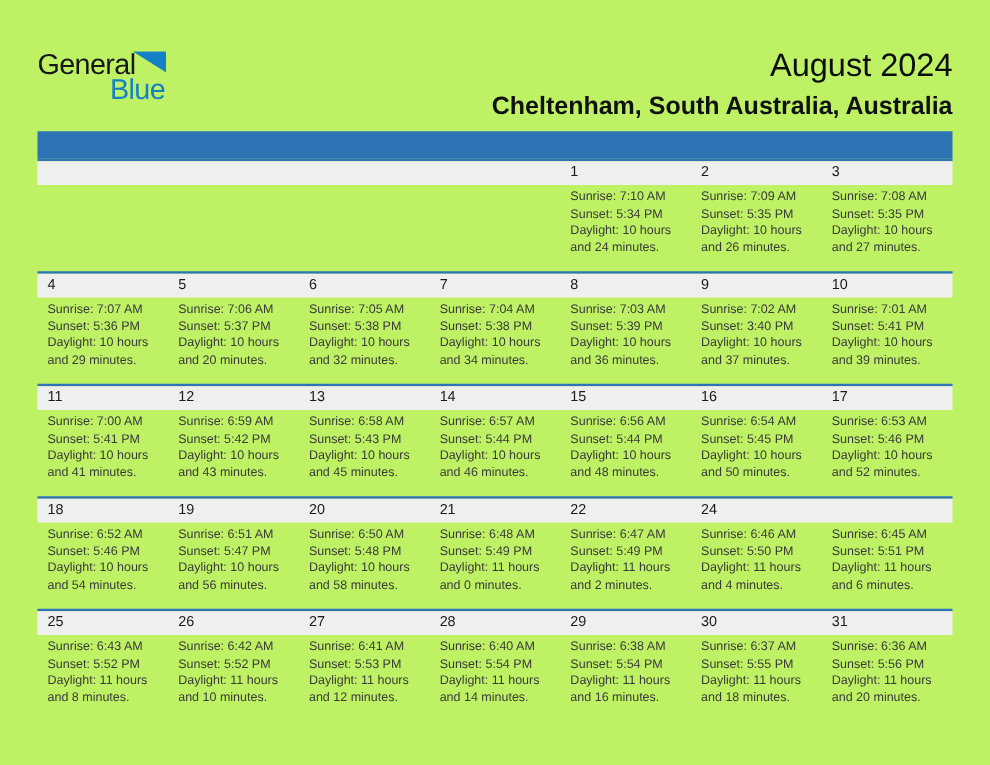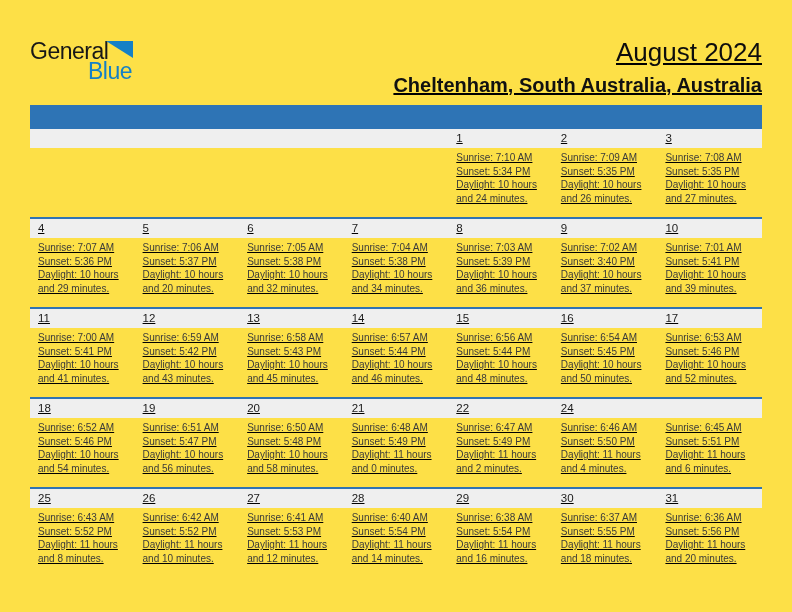--- a/index.html
+++ b/index.html
@@ -3,21 +3,21 @@
 <meta charset="utf-8">
 <style>
   * { box-sizing: border-box; margin: 0; padding: 0; }
   html, body { width: 792px; height: 612px; }
   body {
     font-family: "Liberation Sans", sans-serif;
     background: #ffffff;
     color: #000;
     overflow: hidden;
   }
-  .sheet { width: 792px; height: 612px; padding: 0 30px; background: #fde047; text-decoration: underline; }
+  .sheet { width: 792px; height: 612px; padding: 0 30px; background: #bef264; }
 
   
   .top-header {
     display: flex;
     justify-content: space-between;
     align-items: flex-start;
     padding-top: 36px;
     height: 105px;
   }
   .logo { position: relative; width: 150px; height: 62px; }

